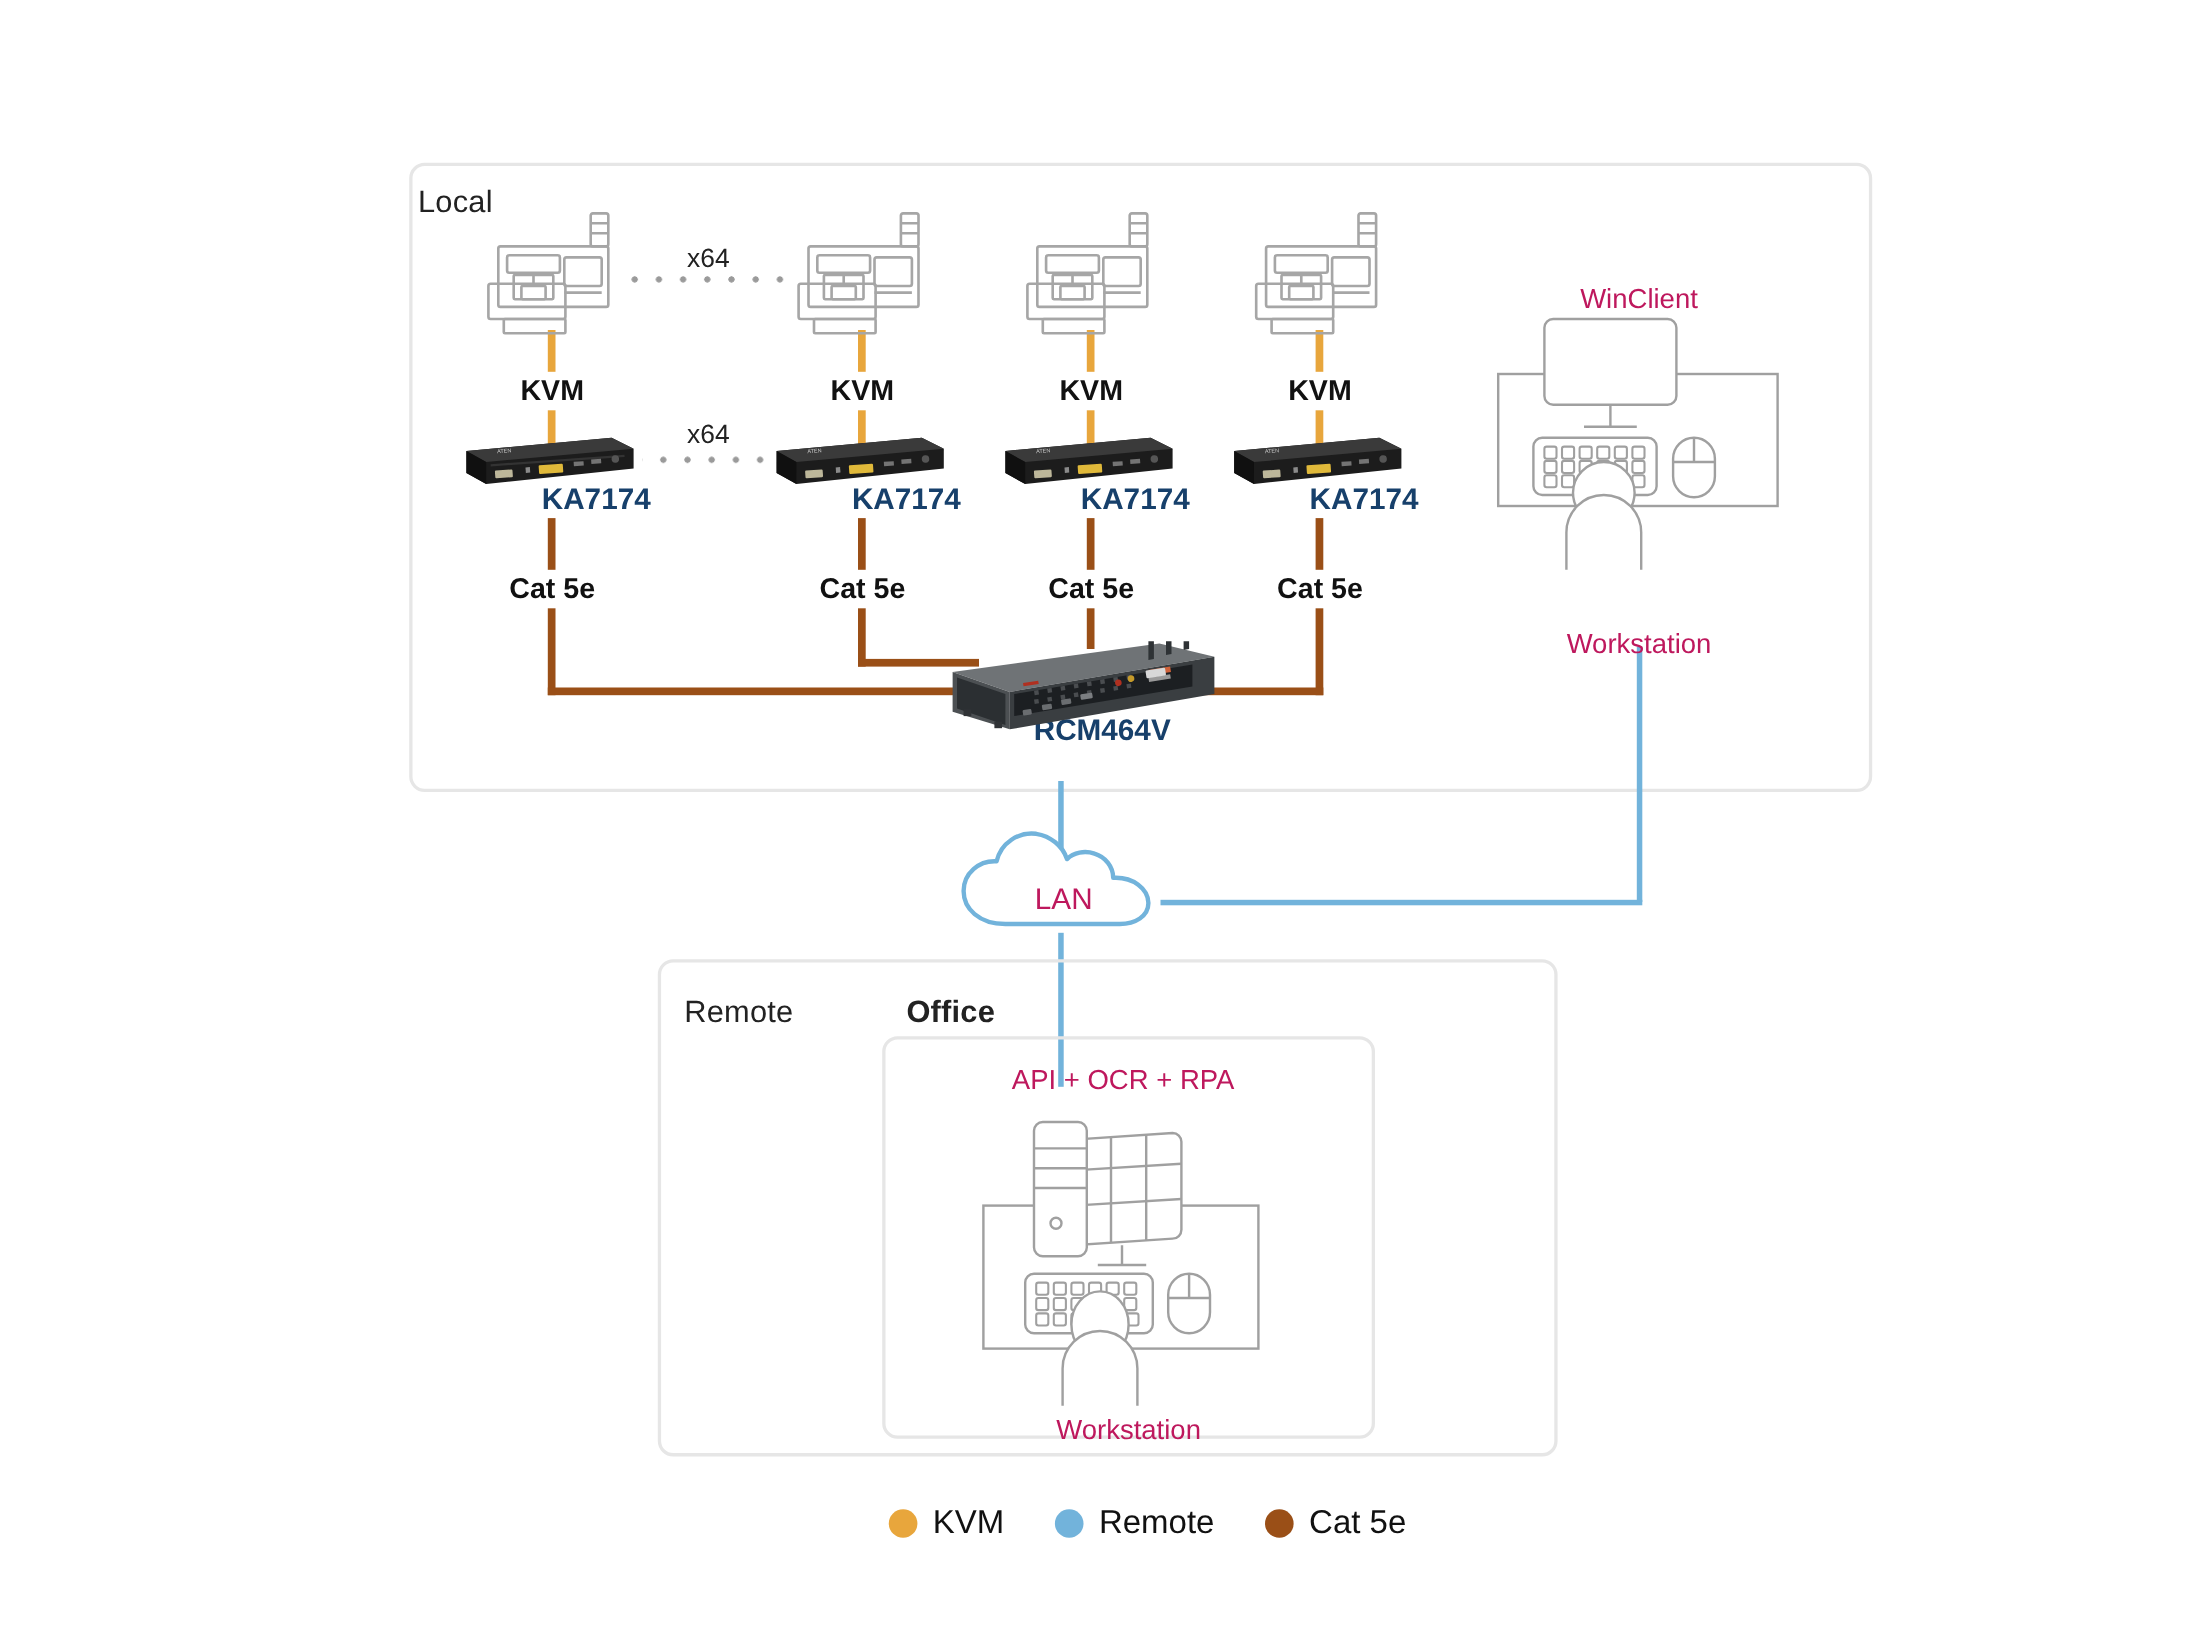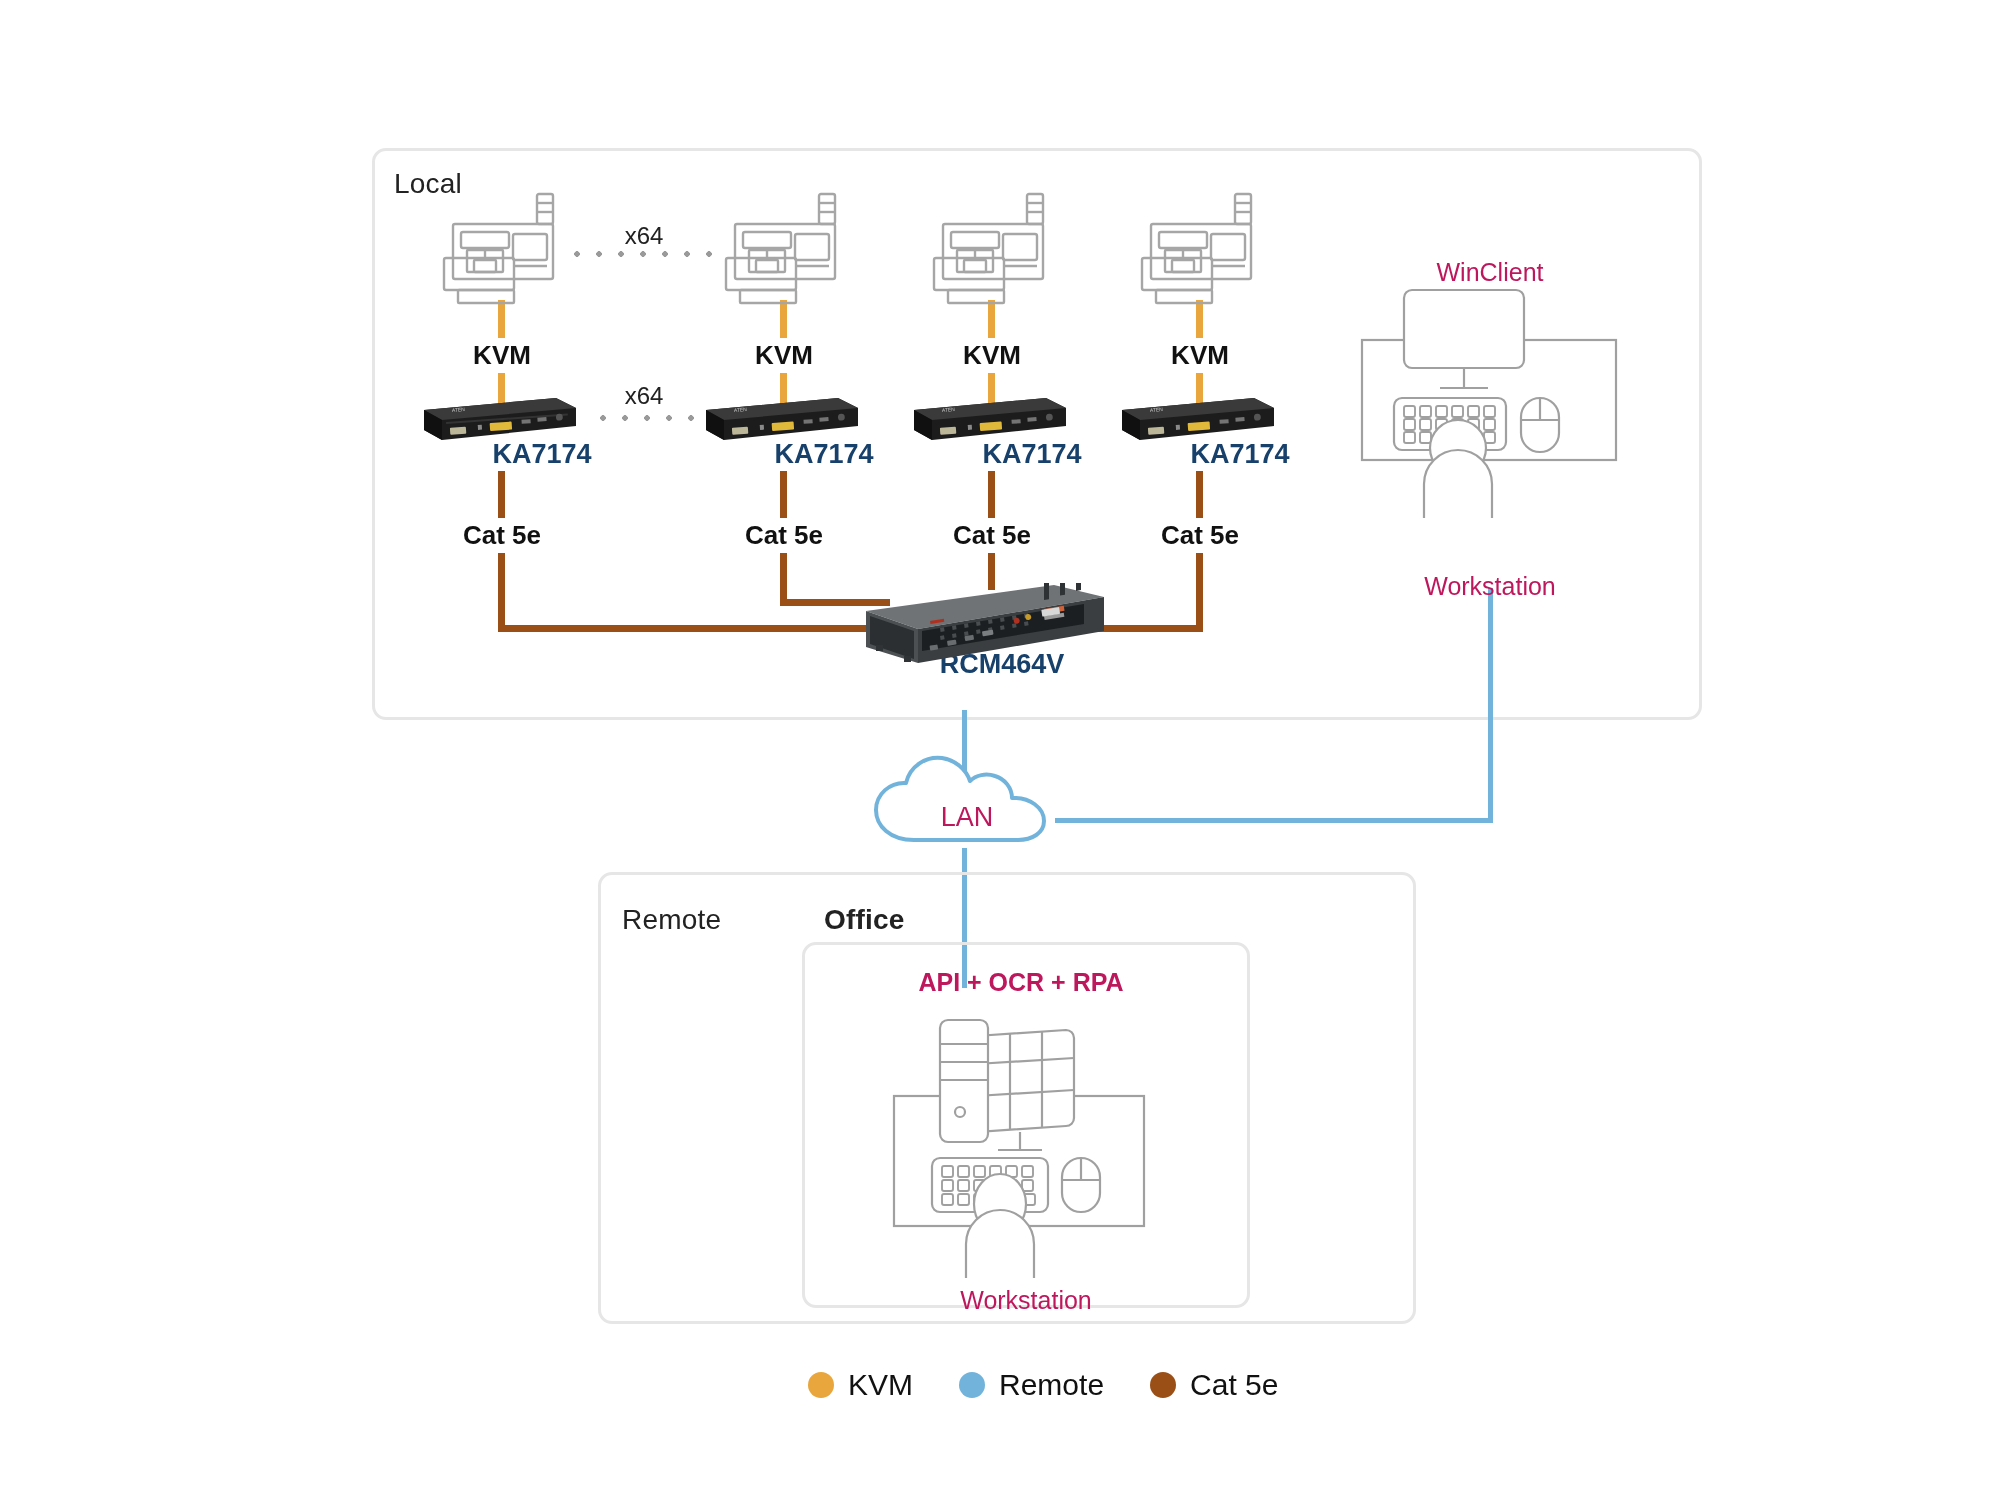--- a/index.html
+++ b/index.html
@@ -106,21 +106,21 @@
     margin-right:14px;display:inline-block;
   }
   .legend-text{white-space:nowrap;}
 </style>
 </head>
 <body>
 
 <div id="stage">
 
   <div class="group-box" style="left:372px;top:148px;width:1330px;height:572px;"></div>
-  <div class="group-label" style="left:394px;top:168px;">Local</div>
+  <div class="group-label" style="left:380px;top:168px;">Local</div>
 
   <div class="icon" style="left:436px;top:192px;width:130px;height:115px;">
     <svg width="130" height="115" viewBox="0 0 130 115">
       <g fill="none" stroke="#a6a6a6" stroke-width="2.4">
         <rect x="101" y="2" width="16" height="30" rx="2"></rect>
         <line x1="101" y1="11" x2="117" y2="11"></line>
           <line x1="101" y1="20" x2="117" y2="20"></line>
         <rect x="17" y="32" width="100" height="55" rx="2"></rect>
         <rect x="25" y="40" width="48" height="16" rx="2"></rect>
         <rect x="77" y="42" width="34" height="26" rx="2"></rect>
@@ -407,21 +407,21 @@
     </svg>
   </div>
   <div class="plain-label" style="left:967px;top:802px;font-size:27px;">LAN</div>
 
   <div class="group-box" style="left:598px;top:872px;width:818px;height:452px;"></div>
   <div class="group-label" style="left:622px;top:904px;">Remote</div>
 
   <div class="group-box" style="left:802px;top:942px;width:448px;height:366px;"></div>
   <div class="group-label" style="left:824px;top:904px;font-weight:600;">Office</div>
 
-  <div class="plain-label" style="left:1021px;top:968px;font-weight:bold;">API + OCR + RPA</div>
+  <div class="plain-label" style="left:1021px;top:968px;">API + OCR + RPA</div>
 
   <div class="icon" style="left:890px;top:1000px;width:268px;height:300px;">
     <svg width="268" height="300" viewBox="0 0 268 300">
       <g fill="none" stroke="#a0a0a0" stroke-width="2.2">
 
         <rect x="4" y="96" width="250" height="130"></rect>
 
         <path d="M86 36 L176 30 a8 8 0 0 1 8 8 L184 118 a8 8 0 0 1 -8 8 L86 132 Z" fill="#ffffff"></path>
         <line x1="86" y1="64" x2="184" y2="58"></line>
         <line x1="86" y1="96" x2="184" y2="90"></line>

